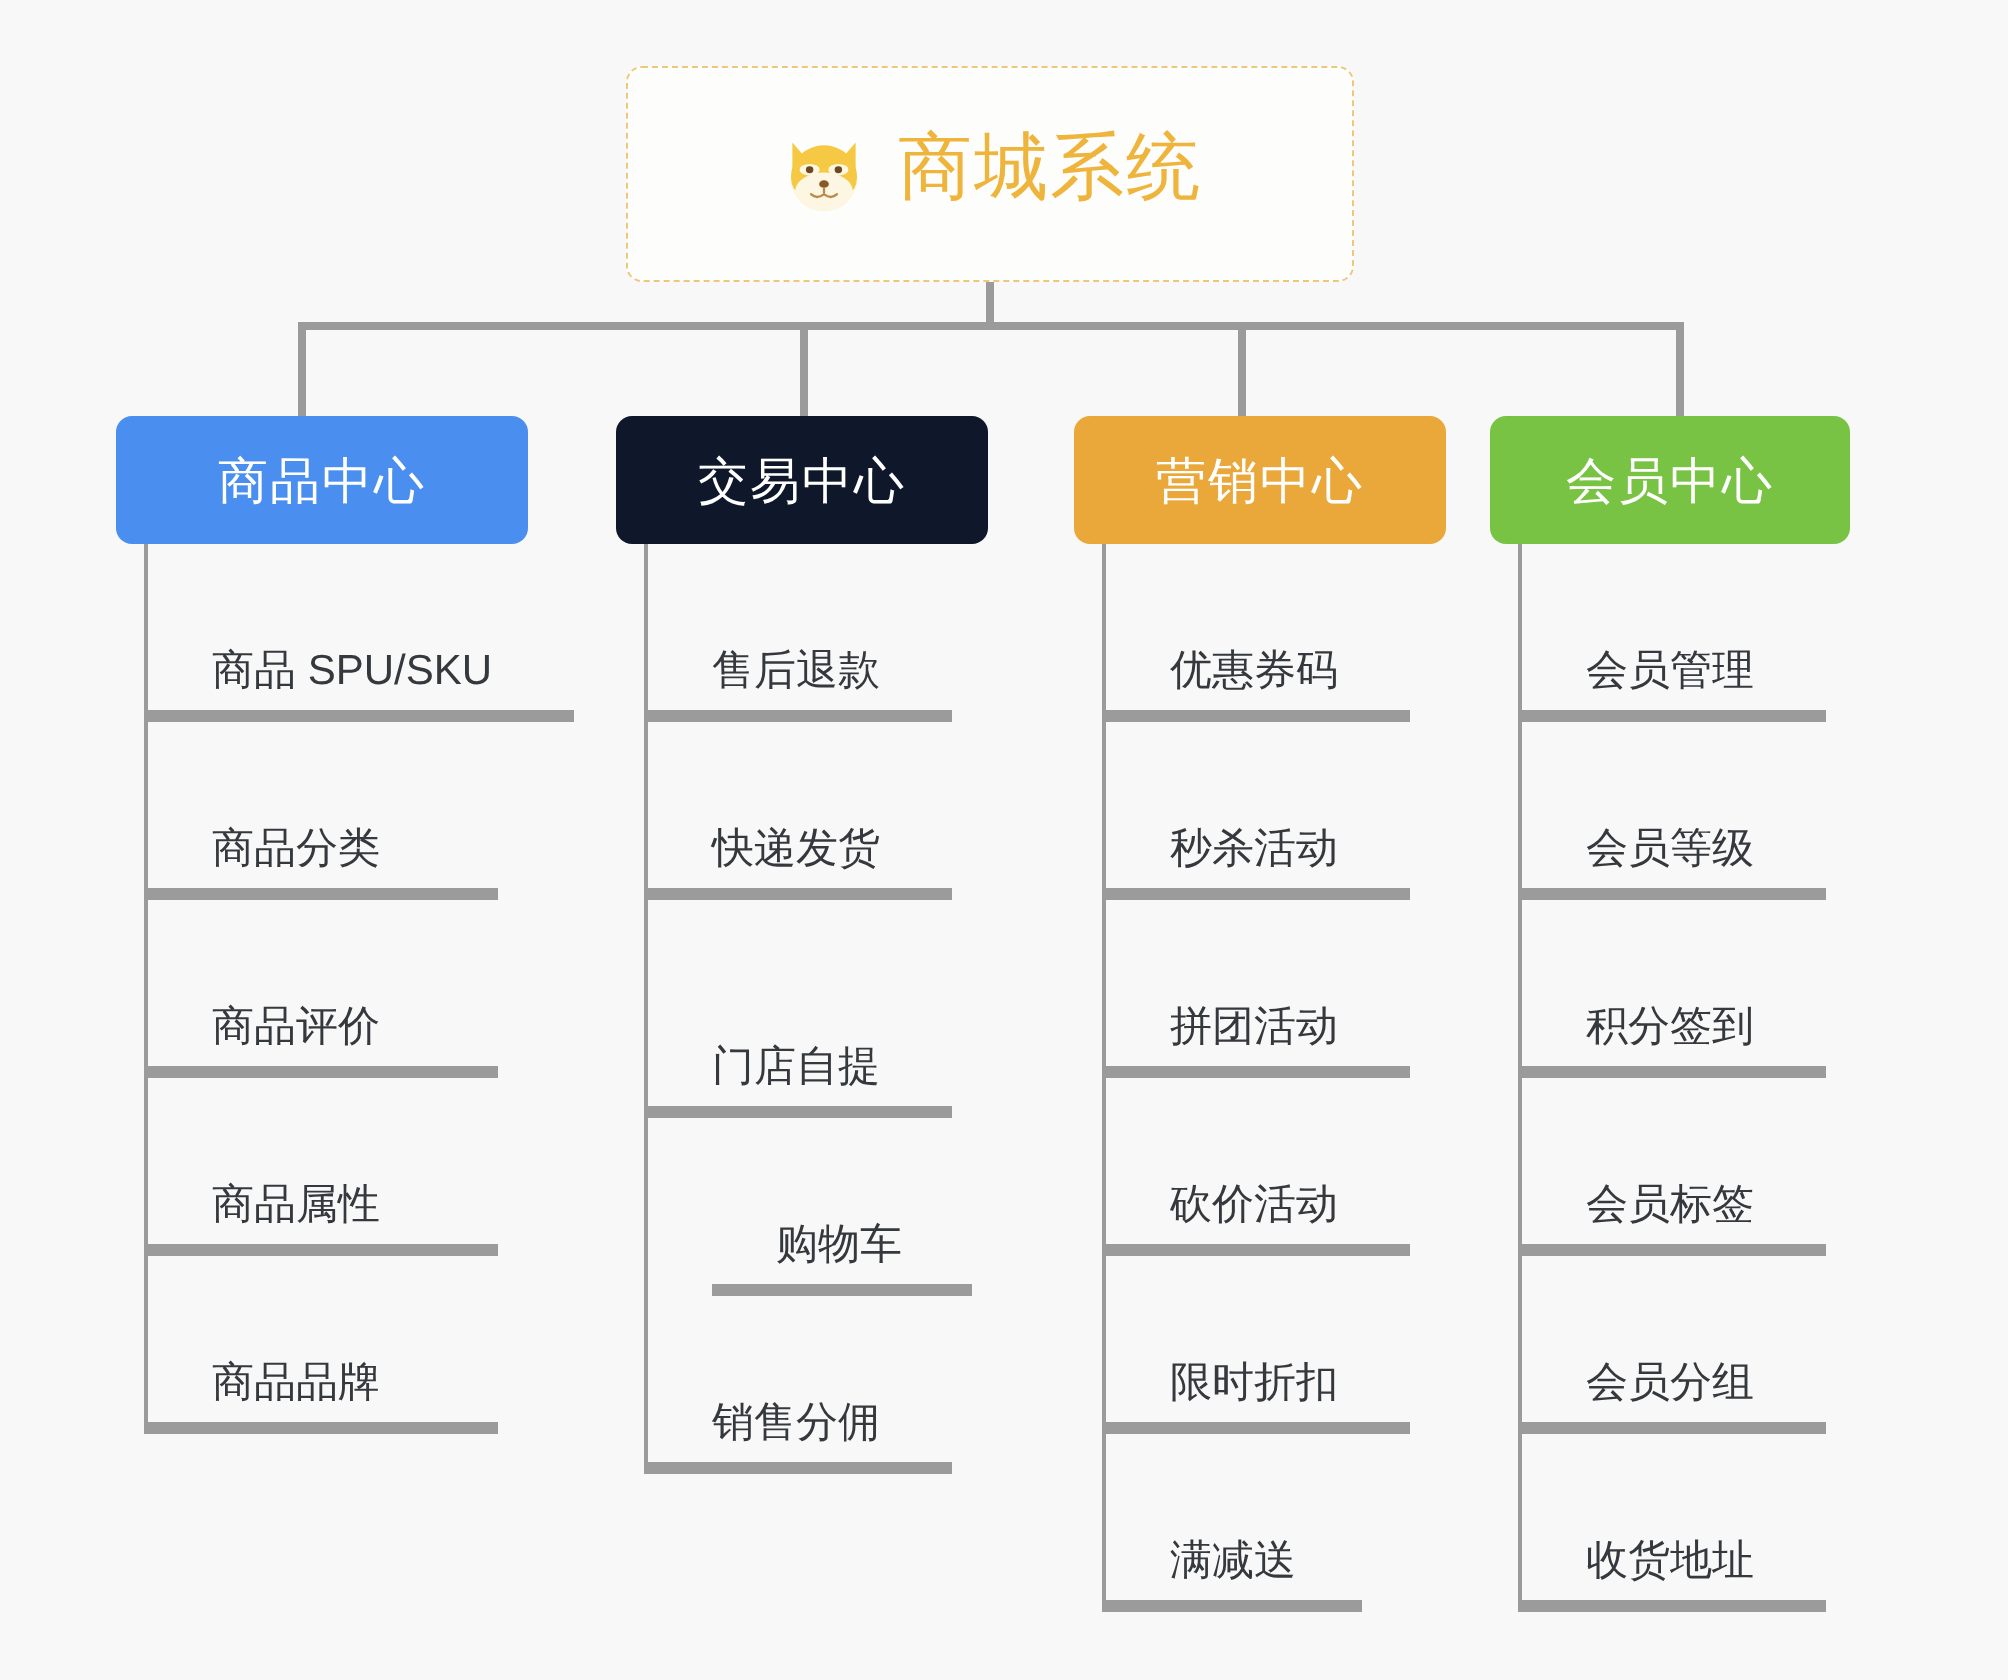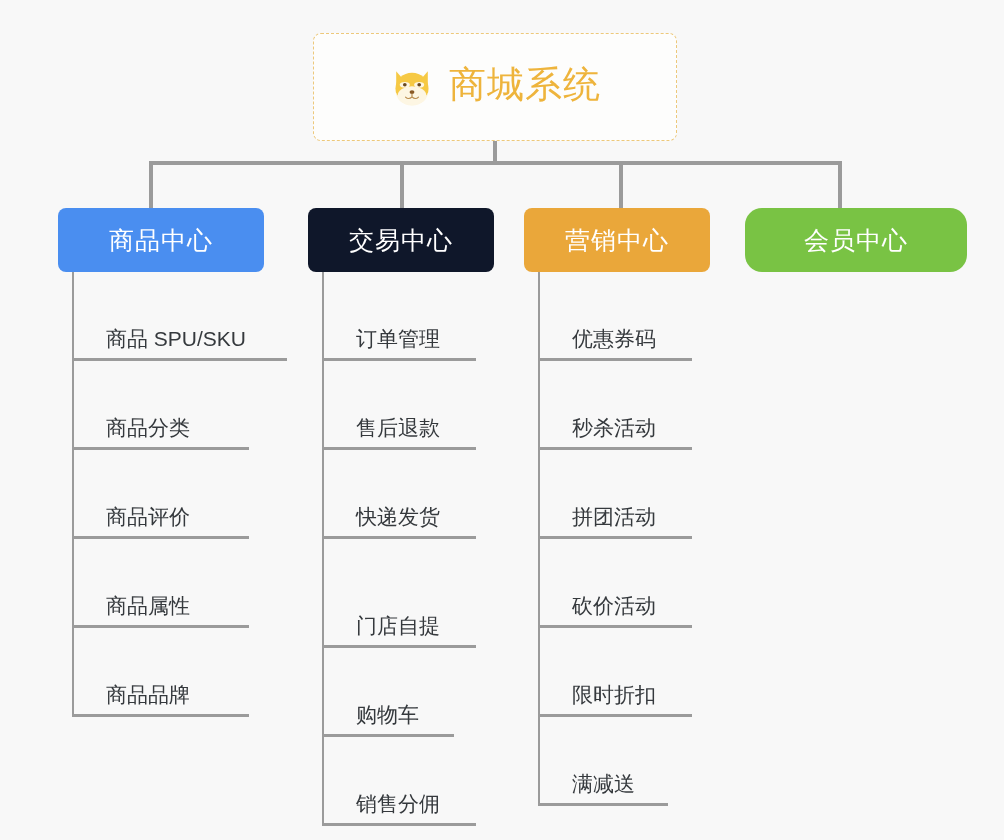--- a/index.html
+++ b/index.html
@@ -81,70 +81,70 @@
   .conn-drop.c2 { left: 619px; }
   .conn-drop.c3 { left: 838px; }
 
   
   .branch {
     position: absolute;
     top: 208px;
   }
   .branch.c0 { left: 58px;  }
   .branch.c1 { left: 308px; }
-  .branch.c2 { left: 524px; }
+  .branch.c2 { left: 537px; }
   .branch.c3 { left: 745px; }
 
   .branch-header {
     height: 64px;
     border-radius: 8px;
     display: flex;
     align-items: center;
     justify-content: center;
     color: #ffffff;
     font-size: 25px;
     letter-spacing: 1px;
     white-space: nowrap;
     box-sizing: border-box;
     padding: 0 20px;
   }
   .branch.c0 .branch-header { width: 206px; }
   .branch.c1 .branch-header { width: 186px; }
   .branch.c2 .branch-header { width: 186px; }
-  .branch.c3 .branch-header { width: 222px; border-radius: 17px; }
+  .branch.c3 .branch-header { width: 180px; }
 
   
   .leaf-list {
     position: relative;
     margin-left: 14px;
     padding-left: 0;
     border-left: 2px solid #9b9b9b;
   }
   .leaf-item {
     position: relative;
     height: 89px;
     box-sizing: border-box;
     display: flex;
     align-items: flex-end;
-    border-bottom: 3px solid #a3a3a3;
+    border-bottom: 6px solid #a3a3a3;
     width: 160px;
   }
   .leaf-label {
     font-size: 21px;
     color: #35393d;
     line-height: 1;
     padding: 0 0 9px 32px;
     white-space: nowrap;
   }
 
   
   .branch.c0 .leaf-item { width: 175px; }
   .branch.c0 .leaf-item.w-wide { width: 213px; }
   .branch.c1 .leaf-item { width: 152px; }
-  .branch.c1 .leaf-item.w-narrow { width: 130px; }
+  .branch.c1 .leaf-item.w-narrow { width: 130px; margin-left: 32px; }
   .branch.c2 .leaf-item { width: 152px; }
   .branch.c2 .leaf-item.w-narrow { width: 128px; }
   .branch.c3 .leaf-item { width: 152px; }
 </style>
 </head>
 <body style="background: rgb(248, 248, 248);">
 
 <div id="mindmap" style="background: rgb(248, 248, 248);">
 
   <div class="root-node" style="background: rgb(253, 253, 252); border-color: rgb(237, 200, 122); font-family: Liberation Mono, monospace;">
@@ -191,23 +191,20 @@
       <div class="leaf-item" style="border-bottom-color: rgb(155, 155, 155);">
           <span class="leaf-label">商品品牌</span>
         </div>
     </div>
   </div>
 
   <div class="branch c1">
     <div class="branch-header" style="background-color: #0f172a;">交易中心</div>
     <div class="leaf-list" style="border-left-color: rgb(155, 155, 155);">
       <div class="leaf-item" style="border-bottom-color: rgb(155, 155, 155);">
-          <span class="leaf-label">订单管理</span>
-        </div>
-      <div class="leaf-item" style="border-bottom-color: rgb(155, 155, 155);">
           <span class="leaf-label">售后退款</span>
         </div>
       <div class="leaf-item" style="border-bottom-color: rgb(155, 155, 155);">
           <span class="leaf-label">快递发货</span>
         </div>
       <div class="leaf-item" style="border-bottom-color: rgb(155, 155, 155); margin-top: 20px;">
           <span class="leaf-label">门店自提</span>
         </div>
       <div class="leaf-item w-narrow" style="border-bottom-color: rgb(155, 155, 155);">
           <span class="leaf-label">购物车</span>
@@ -237,15 +234,35 @@
           <span class="leaf-label">限时折扣</span>
         </div>
       <div class="leaf-item w-narrow" style="border-bottom-color: rgb(155, 155, 155);">
           <span class="leaf-label">满减送</span>
         </div>
     </div>
   </div>
 
   <div class="branch c3">
     <div class="branch-header" style="background-color: rgb(121, 195, 68);">会员中心</div>
+    <div class="leaf-list" style="border-left-color: rgb(155, 155, 155);">
+      <div class="leaf-item" style="border-bottom-color: rgb(155, 155, 155);">
+          <span class="leaf-label">会员管理</span>
+        </div>
+      <div class="leaf-item" style="border-bottom-color: rgb(155, 155, 155);">
+          <span class="leaf-label">会员等级</span>
+        </div>
+      <div class="leaf-item" style="border-bottom-color: rgb(155, 155, 155);">
+          <span class="leaf-label">积分签到</span>
+        </div>
+      <div class="leaf-item" style="border-bottom-color: rgb(155, 155, 155);">
+          <span class="leaf-label">会员标签</span>
+        </div>
+      <div class="leaf-item" style="border-bottom-color: rgb(155, 155, 155);">
+          <span class="leaf-label">会员分组</span>
+        </div>
+      <div class="leaf-item" style="border-bottom-color: rgb(155, 155, 155);">
+          <span class="leaf-label">收货地址</span>
+        </div>
+    </div>
   </div>
 
 </div>
 
 </body></html>

